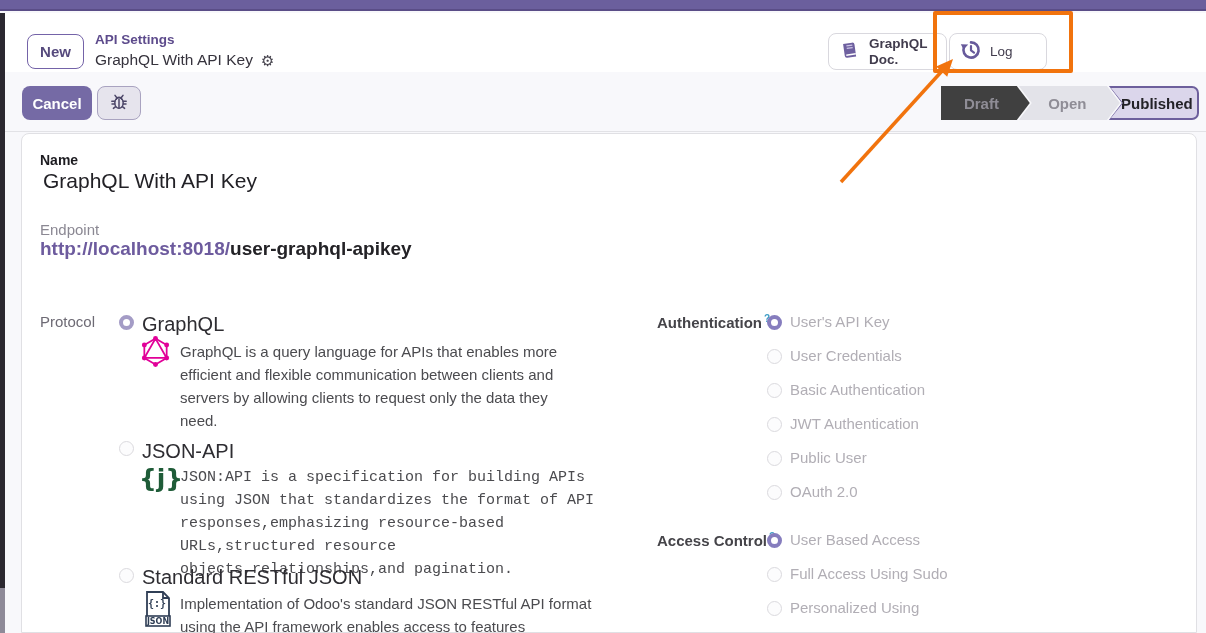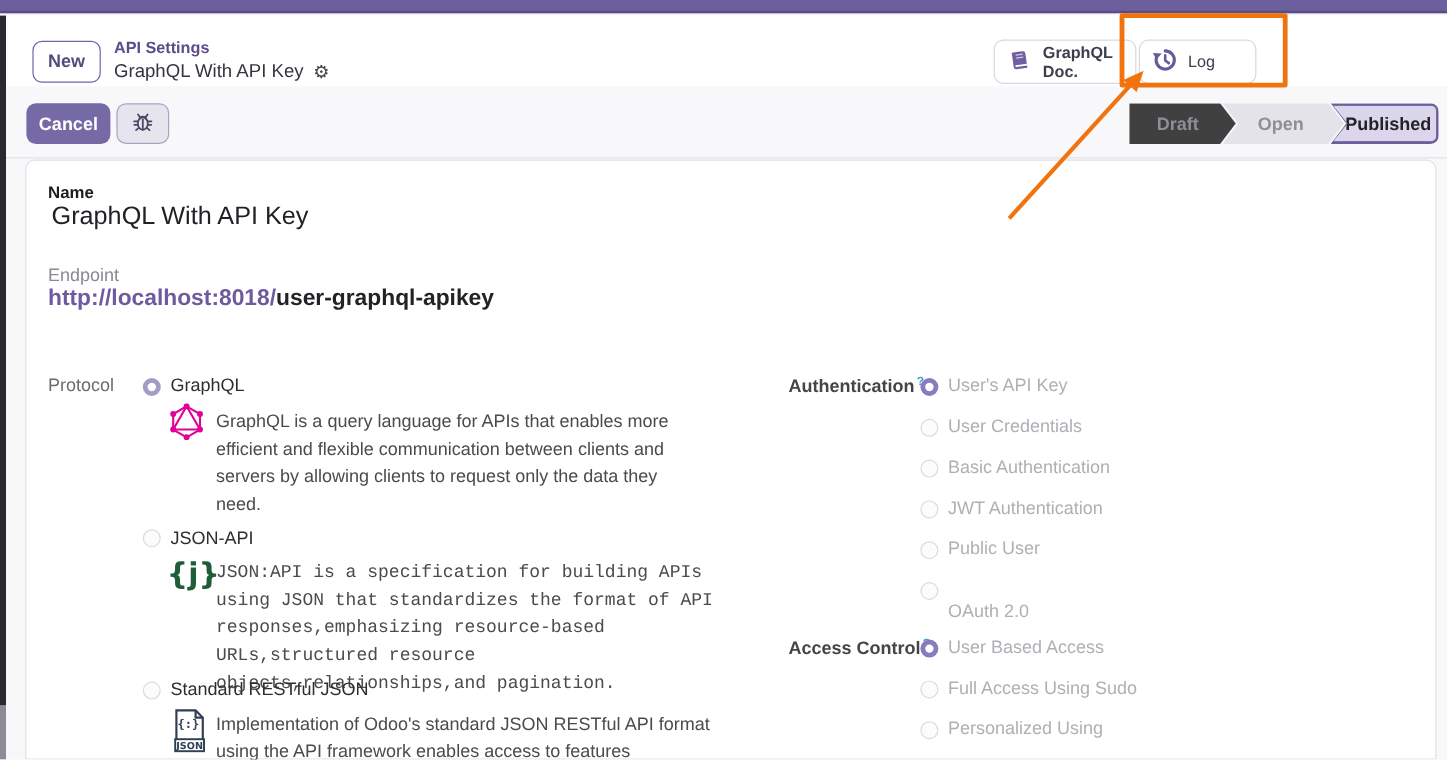--- a/index.html
+++ b/index.html
@@ -62,21 +62,21 @@
 
   .field-label{font-size:15px;color:#6d6a74;}
   .group-label{font-size:15px;font-weight:700;color:#454449;margin-left:28px;}
   .sup-q{font-size:10px;color:#3c9dc6;vertical-align:super;margin-left:2px;font-weight:700;}
 
   .radio{width:15px;height:15px;border-radius:50%;box-sizing:border-box;cursor:pointer;}
   .r-checked{border:4.5px solid #867dbe;background:#fff;}
   .r-checked-soft{border:4.5px solid #a49cc6;background:#fff;}
   .r-un{border:1.5px solid #dbdade;background:#fcfcfd;}
 
-  .opt-label{font-size:15px;color:#2e2d32;cursor:pointer;}
+  .opt-label{font-size:20px;color:#2e2d32;cursor:pointer;}
   .opt-label-muted{font-size:15px;color:#b1aeb5;cursor:pointer;}
 
   .desc{font-size:15px;color:#4b4b4f;line-height:23px;}
   .jsonapi-glyph{font-family:"DejaVu Sans",sans-serif;font-size:25px;font-weight:700;color:#1f5c38;line-height:1;}
 
   
   .annot-rect{left:933px;top:11px;width:140px;height:62px;border:4.5px solid #f1730d;border-radius:2px;pointer-events:none;}
   .annot-svg{left:0;top:0;pointer-events:none;}
 </style>
 </head>
@@ -206,21 +206,21 @@
 <div class="abs radio r-un" style="left:767px;top:383px;"></div>
 <div class="abs opt-label-muted" style="left:790px;top:381px;">Basic Authentication</div>
 
 <div class="abs radio r-un" style="left:767px;top:417px;"></div>
 <div class="abs opt-label-muted" style="left:790px;top:415px;">JWT Authentication</div>
 
 <div class="abs radio r-un" style="left:767px;top:451px;"></div>
 <div class="abs opt-label-muted" style="left:790px;top:449px;">Public User</div>
 
 <div class="abs radio r-un" style="left:767px;top:485px;"></div>
-<div class="abs opt-label-muted" style="left:790px;top:501px;">OAuth 2.0</div>
+<div class="abs opt-label-muted" style="left:790px;top:483px;">OAuth 2.0</div>
 
 <div class="abs group-label" style="left:629px;top:531px;">
   <span>Access Control</span><span class="sup-q">?</span>
 </div>
 
 <div class="abs radio r-checked" style="left:767px;top:533px;"></div>
 <div class="abs opt-label-muted" style="left:790px;top:531px;">User Based Access</div>
 
 <div class="abs radio r-un" style="left:767px;top:567px;"></div>
 <div class="abs opt-label-muted" style="left:790px;top:565px;">Full Access Using Sudo</div>

